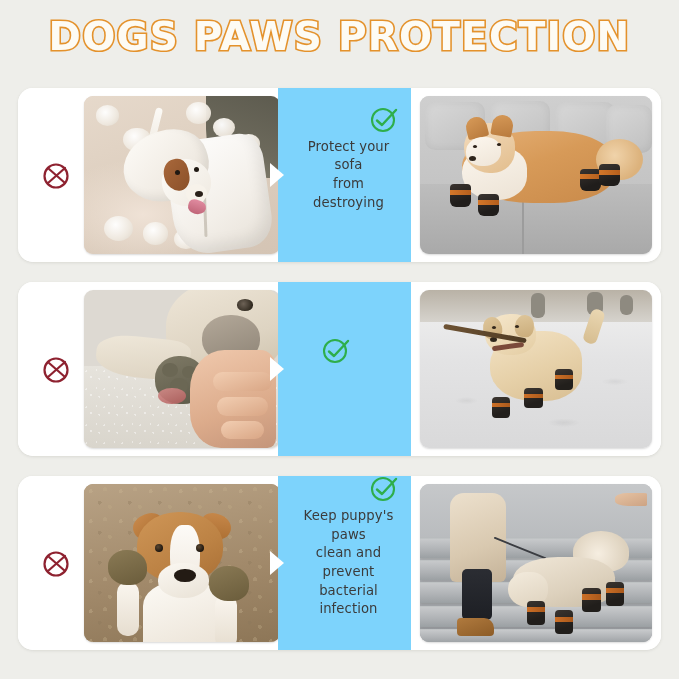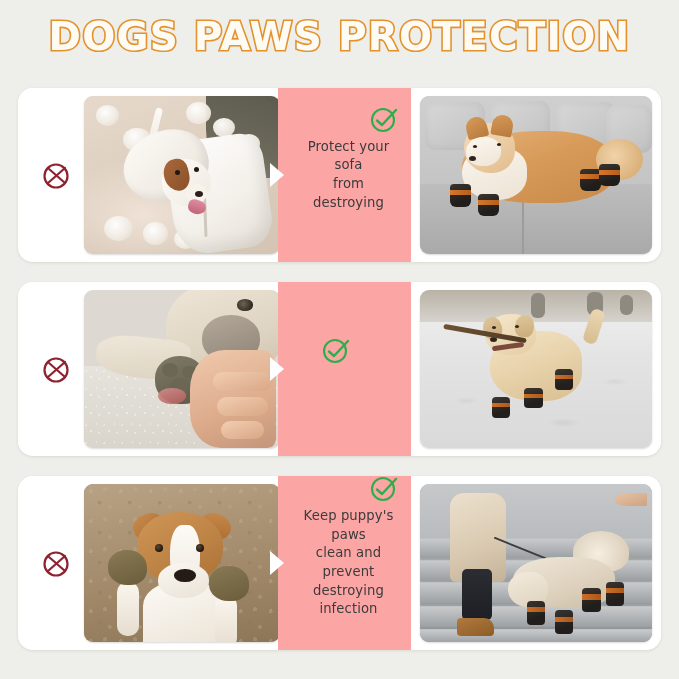--- a/index.html
+++ b/index.html
@@ -99,21 +99,21 @@
     border-top: 12px solid transparent;
     border-bottom: 12px solid transparent;
     border-left: 14px solid #ffffff;
     z-index: 4;
   }
 
   
   .mid-zone {
     position: relative;
     flex: 1 1 auto;
-    background: #fca5a5;
+    background: #7dd3fc;
     display: flex;
     align-items: center;
     justify-content: center;
   }
   .mid-inner {
     position: relative;
     padding: 0 14px 0 22px;
     text-align: center;
   }
   .check-badge {
@@ -552,21 +552,21 @@
     <div class="mid-zone">
       <div class="mid-inner">
         <div class="check-badge">
           <svg width="30" height="30" viewBox="0 0 30 30">
             <circle cx="14" cy="16" r="11" fill="none" stroke="#2eae4b" stroke-width="2.1"></circle>
             <path d="M8 16.5 L13 21 L27 6" fill="none" stroke="#2eae4b" stroke-width="2.4" stroke-linecap="round" stroke-linejoin="round"></path>
           </svg>
         </div>
         <div class="caption">Keep puppy's paws
 clean and prevent
-destroying infection</div>
+bacterial infection</div>
       </div>
     </div>
 
     <div class="right-zone">
       <div class="photo-right">
         <div class="p3r">
           <div class="wall"></div>
           <div class="step" style="top:34%;height:12%;"></div>
           <div class="step" style="top:48%;height:12%;"></div>
           <div class="step" style="top:62%;height:13%;"></div>

